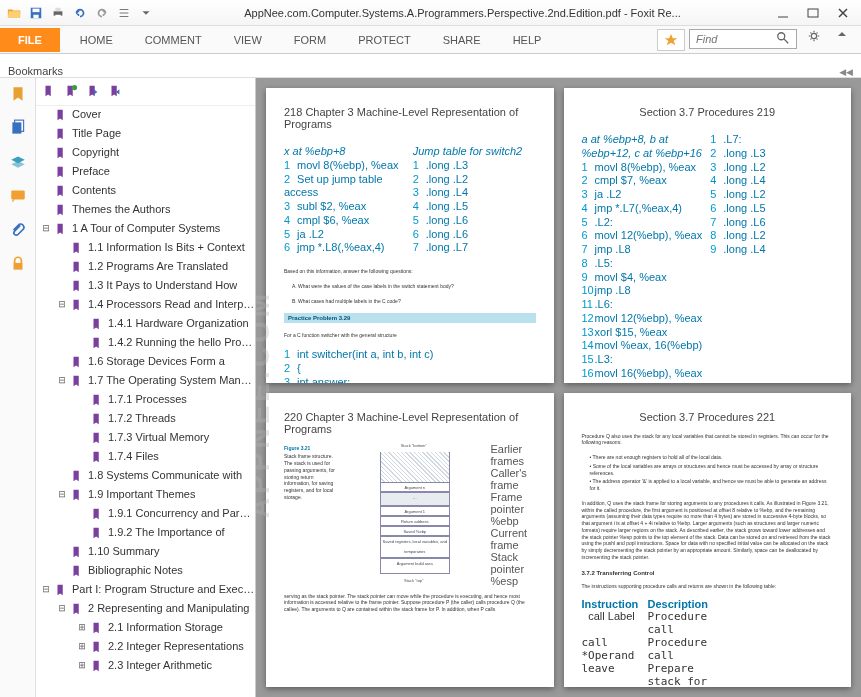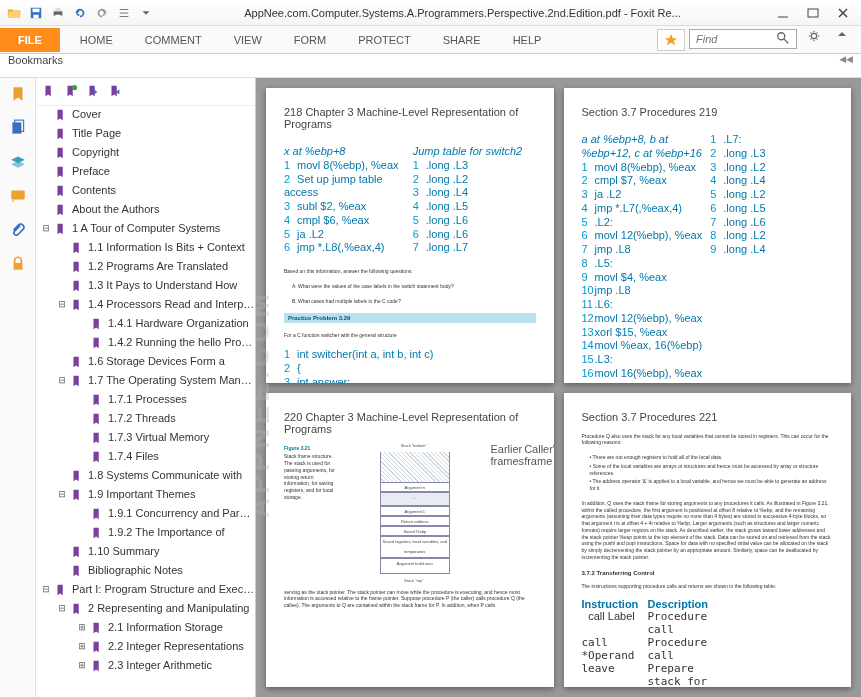--- a/index.html
+++ b/index.html
@@ -13,37 +13,37 @@
 .winctl div{width:28px;height:20px;display:flex;align-items:center;justify-content:center;cursor:pointer}
 .ribbon{height:28px;background:#fafafa;display:flex;align-items:center;border-bottom:1px solid #ccc}
 .file-tab{background:#ff8c1a;color:#fff;padding:6px 18px;font-weight:bold;margin-right:4px}
 .ribbon-tab{padding:6px 16px;color:#555;cursor:pointer}
 .search-area{margin-left:auto;display:flex;align-items:flex-start;gap:4px;padding-right:8px}
 .star-btn{width:28px;height:22px;display:flex;align-items:center;justify-content:center;background:#fff;border:1px solid #ccc}
 .search-box{display:flex;align-items:center;border:1px solid #aaa;background:#fff}
 .search-input{border:none;outline:none;padding:3px 6px;width:80px;font-style:italic;color:#999}
 .search-icon{padding:0 6px}
 .gear-btn{padding:0 6px}
-.panel-head{height:24px;background:#fff;display:flex;align-items:flex-start;padding:0 8px;border-bottom:1px solid #ddd}
+.panel-head{height:24px;background:#fff;display:flex;align-items:flex-end;padding:0 8px;border-bottom:1px solid #ddd}
 .panel-head span{color:#444}
 .panel-head .chev{margin-left:auto;font-size:9px;color:#888}
 .main{flex:1;display:flex;overflow:hidden}
 .vstrip{width:36px;background:#fafafa;display:flex;flex-direction:column;align-items:center;padding-top:4px;gap:10px;border-right:1px solid #e0e0e0}
 .vstrip div{width:24px;height:24px;display:flex;align-items:center;justify-content:center}
 .bookmarks{width:220px;background:#fff;display:flex;flex-direction:column;border-right:1px solid #ccc;overflow:hidden}
 .bm-toolbar{height:28px;display:flex;align-items:center;gap:8px;padding:0 6px;border-bottom:1px solid #eee}
 .bm-list{flex:1;overflow:hidden;padding:2px 0}
 .bm-row{display:flex;align-items:flex-start;height:19px;padding-left:4px;cursor:pointer;white-space:nowrap;overflow:hidden}
 .expander{width:12px;height:12px;font-size:9px;color:#666;text-align:center;line-height:12px;margin-right:2px;flex-shrink:0}
 .bm-icon{width:14px;height:14px;margin-right:4px;flex-shrink:0}
 .bm-label{color:#333;overflow:hidden;text-overflow:ellipsis}
 .indent1{padding-left:20px}.indent2{padding-left:40px}
 .pages{flex:1;background:#999;padding:10px;overflow:hidden;display:grid;grid-template-columns:1fr 1fr;gap:10px;position:relative}
 .page{background:#fff;box-shadow:0 2px 6px rgba(0,0,0,.4);padding:18px;overflow:hidden;display:flex;flex-direction:column;gap:4px}
-.ph{color:#444;font-size:6px;display:flex;justify-content:flex-start;margin-bottom:4px}
+.ph{color:#444;font-size:6px;display:flex;justify-content:center;margin-bottom:4px}
 .code-blk{font-family:monospace;font-size:5px;color:#0077aa;line-height:1.25;margin:3px 0}
 .code-blk .n{color:#0099cc;display:inline-block;width:10px}
 .para{font-size:5px;color:#333;line-height:1.35;margin:2px 0}
 .sub{font-size:6px;color:#333;font-weight:bold;margin:3px 0 1px}
 .prac{background:#b8e0ed;color:#005577;font-size:6px;font-weight:bold;padding:2px 4px;margin:3px 0}
 .fig{display:flex;gap:6px;margin:4px 0}
 .fig-col{flex:1}
 .stack-diag{width:70px;margin:4px auto;display:flex;flex-direction:column}
 .stack-cell{border:1px solid #88a;height:10px;font-size:4px;text-align:center;line-height:10px;color:#445}
 .stack-gap{height:30px;border-left:1px solid #88a;border-right:1px solid #88a;background:repeating-linear-gradient(45deg,transparent,transparent 2px,#d0d8e0 2px,#d0d8e0 3px)}
@@ -246,21 +246,21 @@
           <span class="bm-icon"><svg viewBox="0 0 16 16">
               <path fill="#7b3f9d" d="M4 2h6v12l-3-2-3 2z"></path>
             </svg></span>
           <span class="bm-label">Contents</span>
         </div>
         <div class="bm-row indent0">
           <span class="expander"></span>
           <span class="bm-icon"><svg viewBox="0 0 16 16">
               <path fill="#7b3f9d" d="M4 2h6v12l-3-2-3 2z"></path>
             </svg></span>
-          <span class="bm-label">About the Authors</span>
+          <span class="bm-label">Themes the Authors</span>
         </div>
         <div class="bm-row indent0">
           <span class="expander">⊟</span>
           <span class="bm-icon"><svg viewBox="0 0 16 16">
               <path fill="#7b3f9d" d="M4 2h6v12l-3-2-3 2z"></path>
             </svg></span>
           <span class="bm-label">1 A Tour of Computer Systems</span>
         </div>
         <div class="bm-row indent1">
           <span class="expander"></span>
@@ -538,21 +538,21 @@
       <div class="stack-cell">Argument n</div>
       <div class="stack-cell" style="height:14px;background:#e8ecf0">…</div>
       <div class="stack-cell">Argument 1</div>
       <div class="stack-cell">Return address</div>
       <div class="stack-cell">Saved %ebp</div>
       <div class="stack-cell" style="height:22px">Saved registers, local variables, and temporaries</div>
       <div class="stack-cell" style="height:16px">Argument build area</div>
      </div>
      <div class="stack-lbl">Stack "top"</div>
     </div>
-    <div style="width:45px;font-size:4px;color:#555;display:flex;flex-direction:row;justify-content:flex-start">
+    <div style="width:45px;font-size:4px;color:#555;display:flex;flex-direction:column;justify-content:flex-start">
      <div>Earlier frames</div>
      <div>Caller's frame</div>
      <div>Frame pointer %ebp</div>
      <div>Current frame</div>
      <div>Stack pointer %esp</div>
     </div>
    </div>
    <div class="para">serving as the stack pointer. The stack pointer can move while the procedure is executing, and hence most information is accessed relative to the frame pointer. Suppose procedure P (the caller) calls procedure Q (the callee). The arguments to Q are contained within the stack frame for P. In addition, when P calls</div>
   </div>
 

